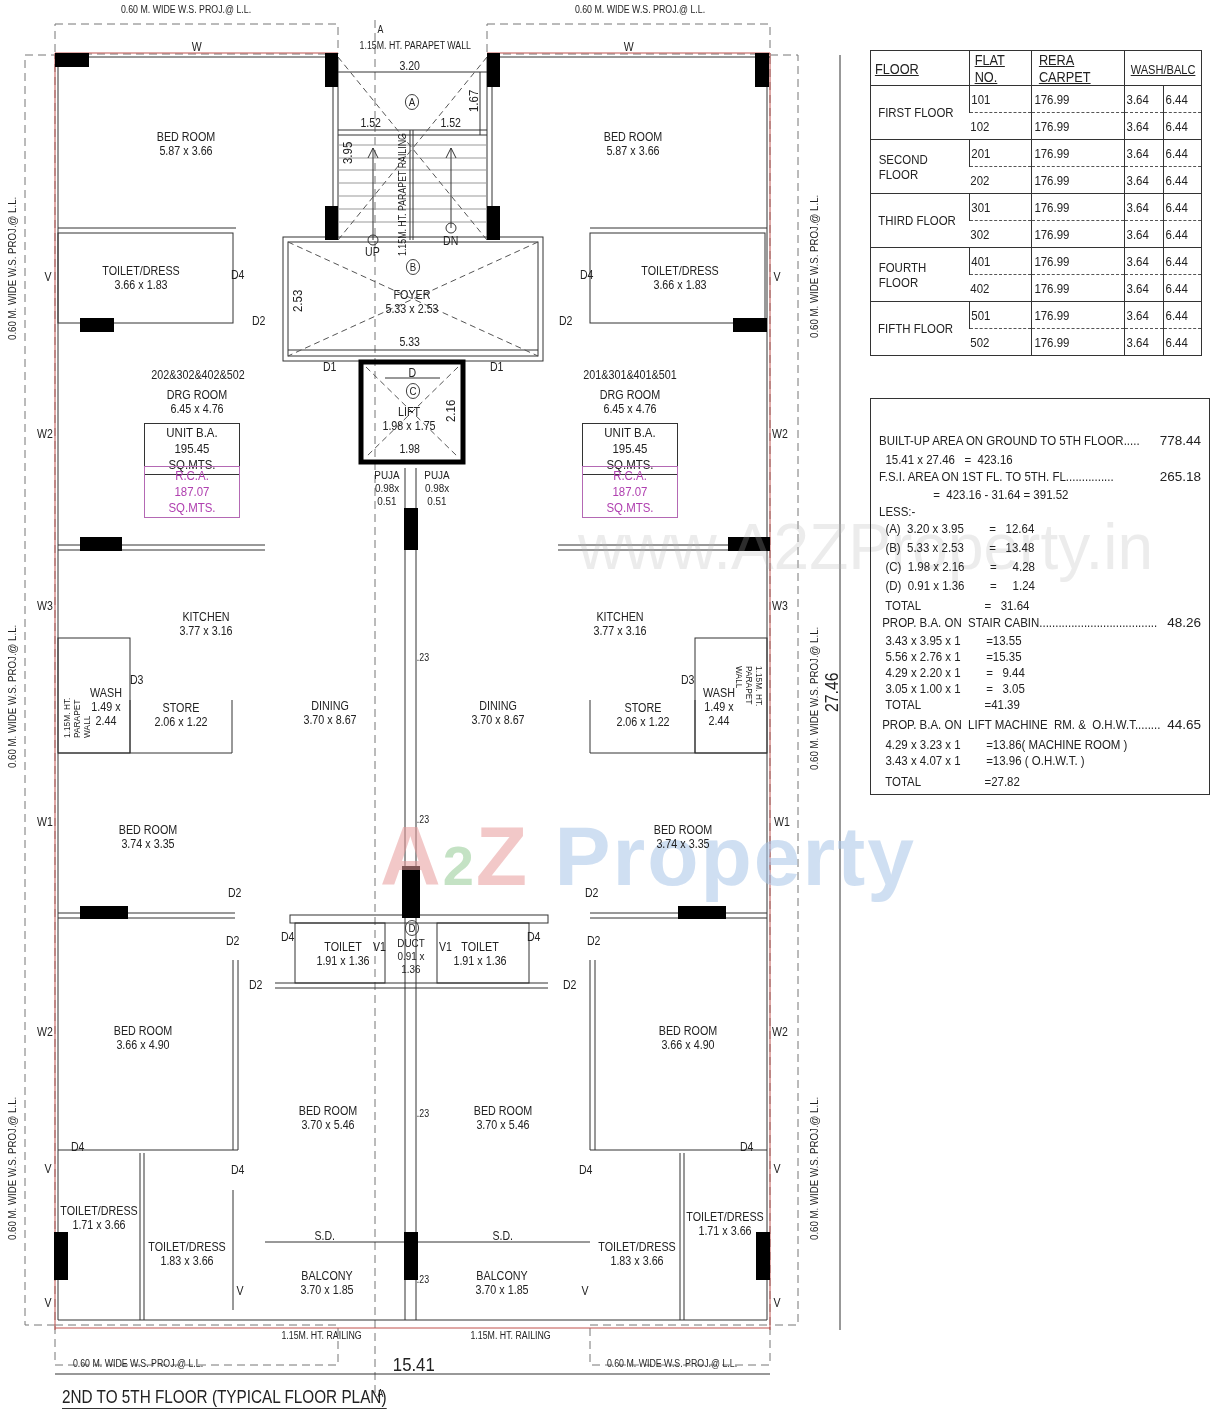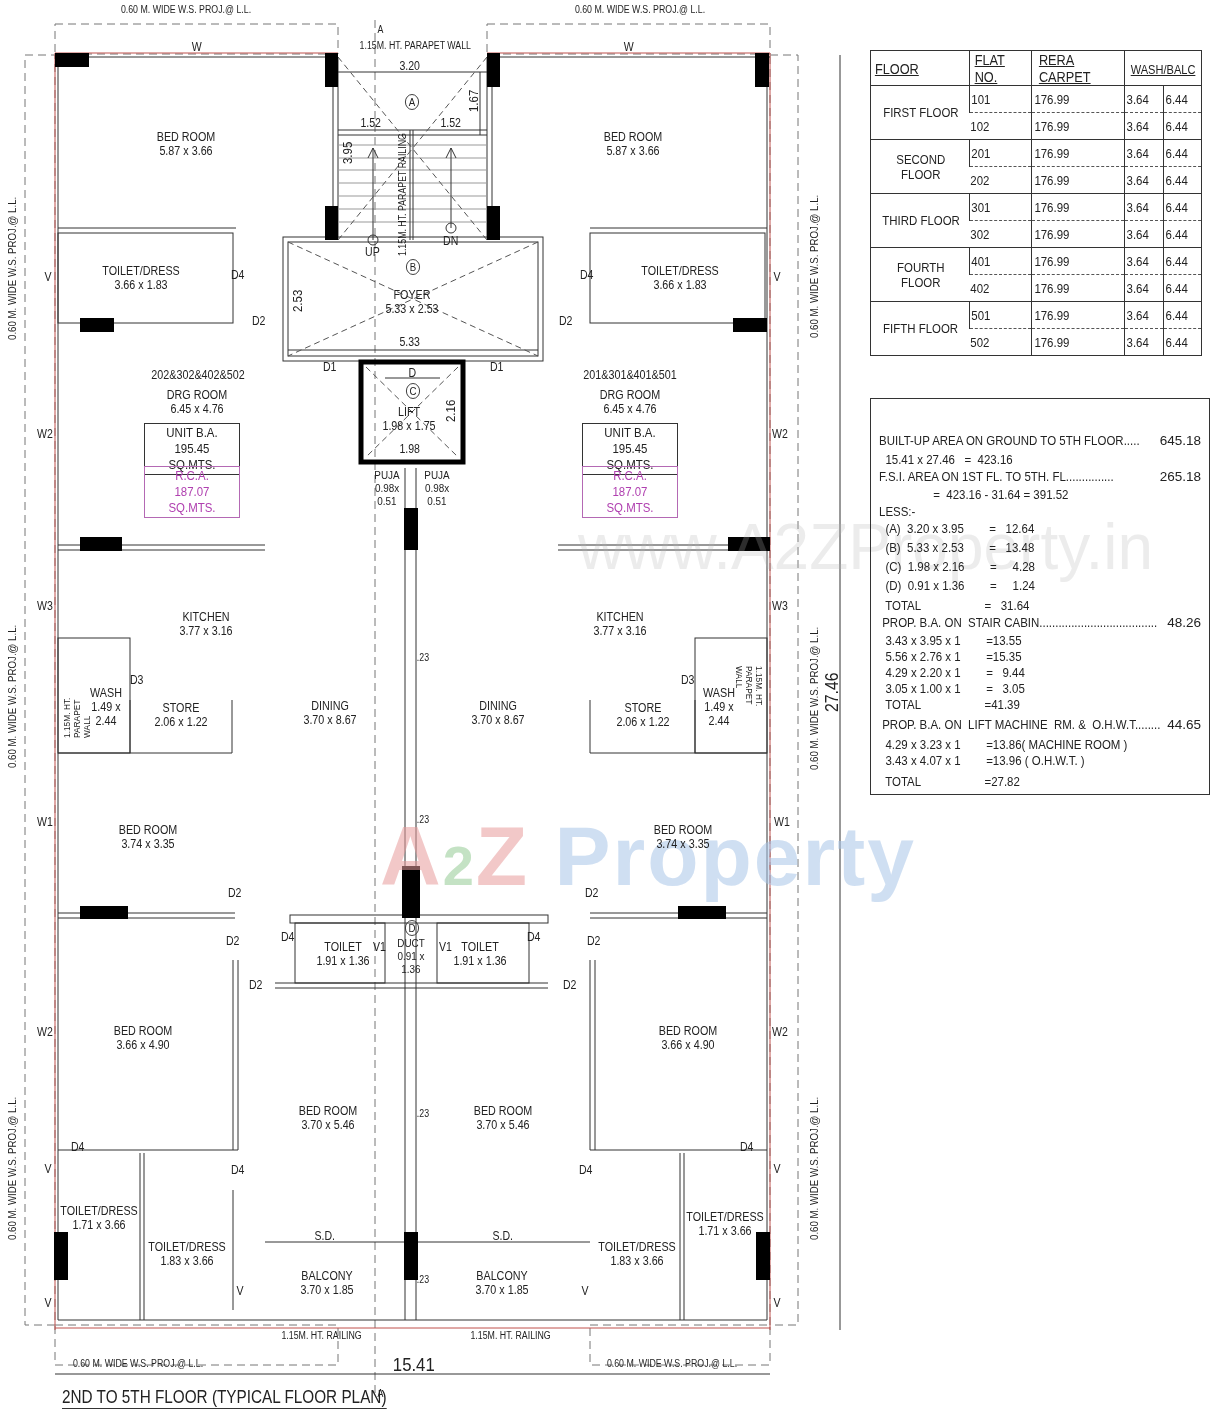--- a/index.html
+++ b/index.html
@@ -19,21 +19,21 @@
   
   .rera{position:absolute;left:870px;top:50px;width:330px;border:1px solid #333;font-size:13px;}
   .rera-title{height:26px;border-bottom:1px solid #333;padding-left:14px;font-size:18px;line-height:26px;}
   .rera-title span{display:inline-block;text-decoration:underline;transform:scaleX(0.85);transform-origin:left center;}
   .rera table{border-collapse:collapse;width:100%;}
   .rera td,.rera th{border-left:1px solid #333;padding:0;text-align:left;font-weight:normal;height:26px;}
   .rera td:first-child,.rera th:first-child{border-left:none;}
   .rera th{border-bottom:1px solid #333;font-size:15px;}
   .rera th span{text-decoration:underline;display:inline-block;transform:scaleX(0.85);}
   .rera td span{display:inline-block;transform:scaleX(0.88);}
-  .rera .floor-cell{text-align:center;padding-left:2px;border-bottom:1px solid #333;margin-left:28px;}
+  .rera .floor-cell{text-align:left;padding-left:2px;border-bottom:1px solid #333;margin-left:28px;}
   .rera tr.first td:not(.floor-cell){border-bottom:1px dashed #555;}
   .rera tr.second td{border-bottom:1px solid #333;}
   
   .calc{position:absolute;left:870px;top:398px;width:338px;height:395px;border:1px solid #333;font-size:13px;}
   .calc-head{position:relative;height:28px;}
   .calc-title{position:absolute;left:6px;top:2px;font-size:21px;line-height:24px;border-bottom:1px solid #333;padding-right:4px;transform:scaleX(0.85);transform-origin:left top;}
   .calc-unit{position:absolute;right:2px;top:2px;font-size:21px;line-height:24px;border-bottom:1px solid #333;transform:scaleX(0.85);transform-origin:right top;}
   .calc-line{position:absolute;white-space:nowrap;font-size:13.5px;line-height:16px;transform:scaleX(0.85);transform-origin:left top;}
   .calc-val{position:absolute;right:8px;white-space:nowrap;font-size:13.5px;line-height:16px;}
   .footer-title{position:absolute;left:62px;top:1386px;font-size:18px;line-height:22px;border-bottom:1px solid #333;transform:scaleX(0.85);transform-origin:left top;white-space:nowrap;}
@@ -511,21 +511,21 @@
           <td style="border-bottom:none"><span>176.99</span></td>
           <td style="border-bottom:none"><span>3.64</span></td>
           <td style="border-bottom:none"><span>6.44</span></td>
     </tr>
   </tbody>
     </table>
 </div>
 
 <div class="calc">
   <div class="calc-line" style="left:8px;top:34px;">BUILT-UP AREA ON GROUND TO 5TH FLOOR.....</div>
-  <div class="calc-val" style="top:34px;">645.18</div>
+  <div class="calc-val" style="top:34px;">778.44</div>
   <div class="calc-line" style="left:8px;top:53px;white-space:pre;">  15.41 x 27.46   =  423.16</div>
   <div class="calc-line" style="left:8px;top:70px;">F.S.I. AREA ON 1ST FL. TO 5TH.  FL...............</div>
   <div class="calc-val" style="top:70px;">265.18</div>
   <div class="calc-line" style="left:8px;top:88px;white-space:pre;">                 =  423.16 - 31.64 = 391.52</div>
   <div class="calc-line" style="left:8px;top:105px;">LESS:-</div>
   <div class="calc-line" style="left:8px;top:122px;white-space:pre;">  (A)  3.20 x 3.95        =   12.64</div>
   <div class="calc-line" style="left:8px;top:141px;white-space:pre;">  (B)  5.33 x 2.53        =   13.48</div>
   <div class="calc-line" style="left:8px;top:160px;white-space:pre;">  (C)  1.98 x 2.16        =     4.28</div>
   <div class="calc-line" style="left:8px;top:179px;white-space:pre;">  (D)  0.91 x 1.36        =     1.24</div>
   <div class="calc-line" style="left:8px;top:199px;white-space:pre;">  TOTAL                    =   31.64</div>

